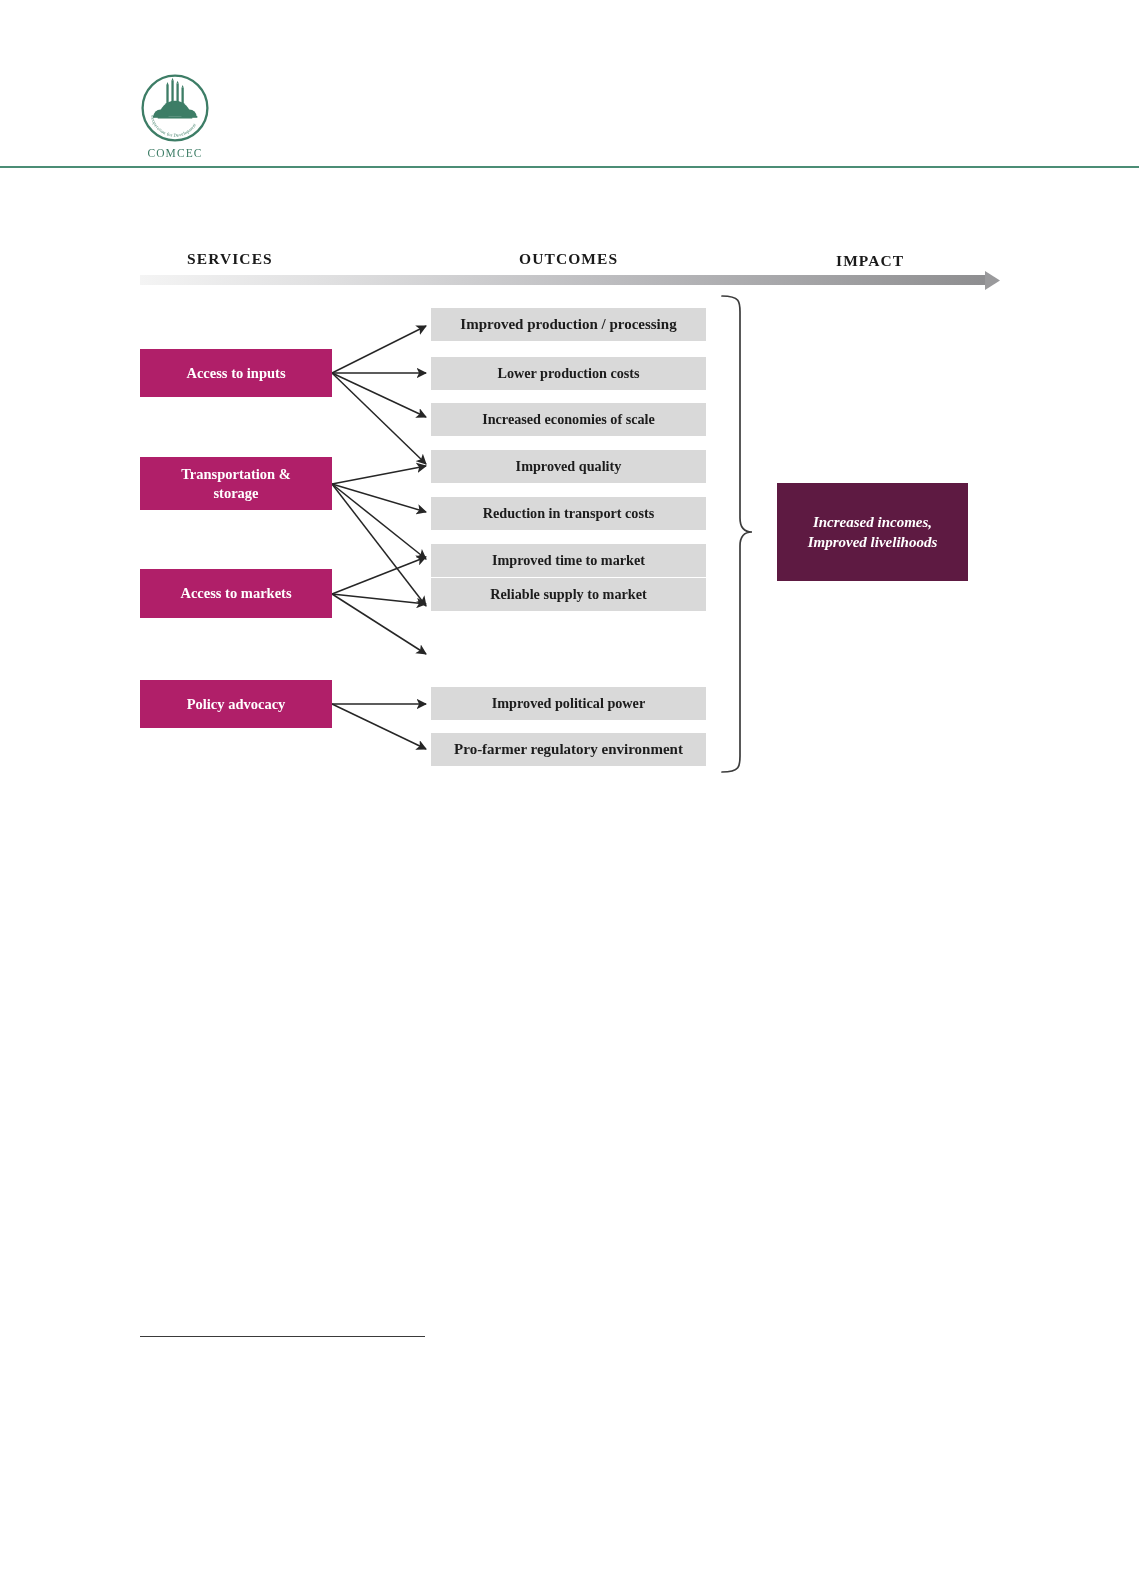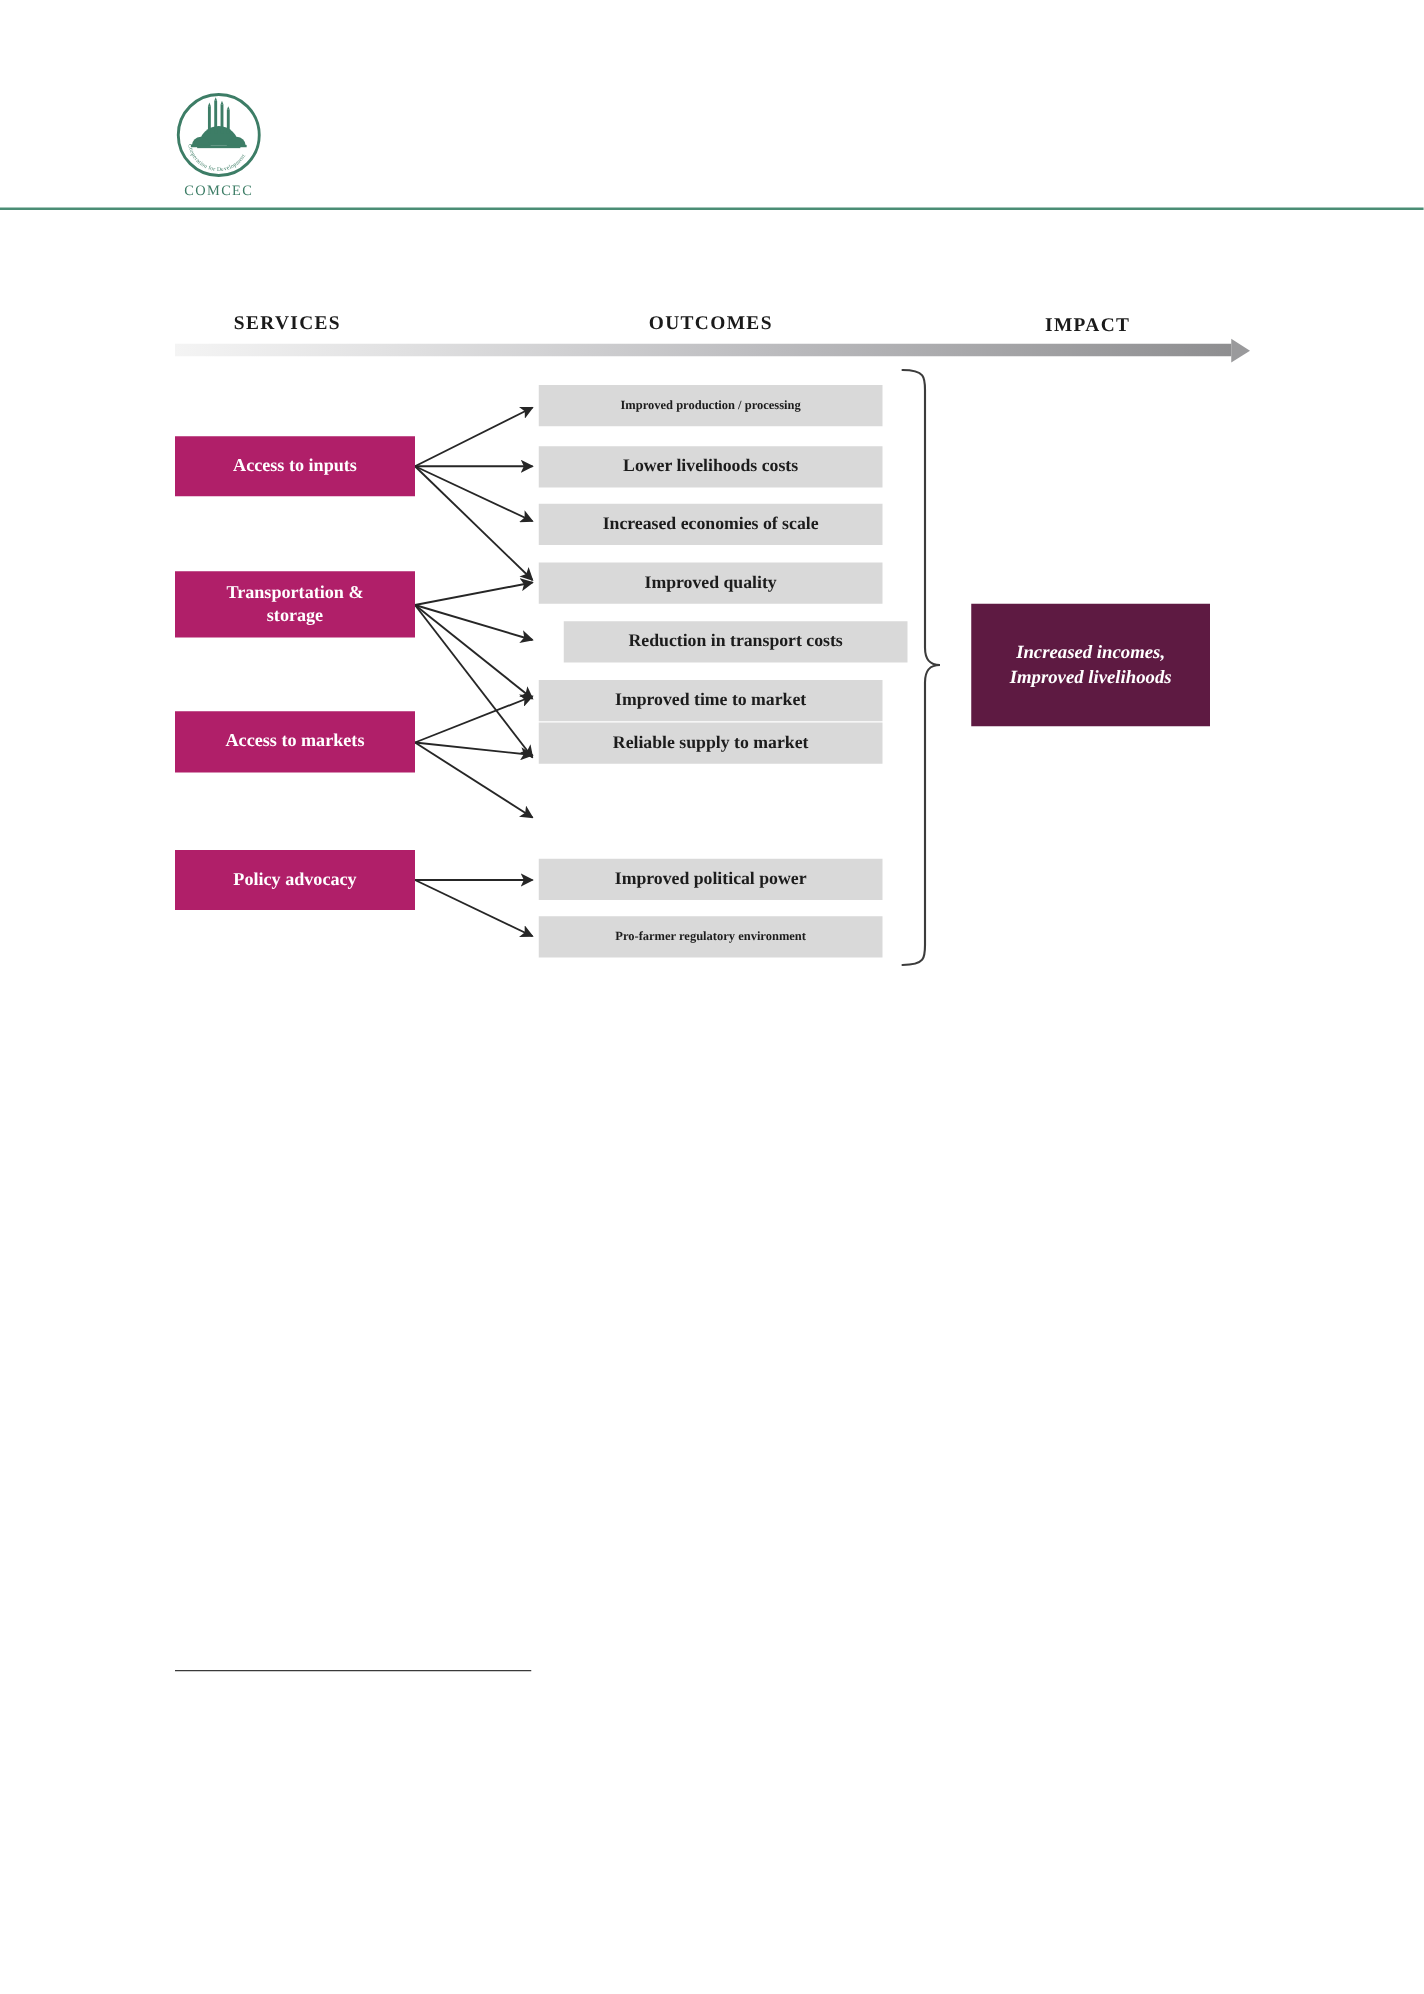--- a/index.html
+++ b/index.html
@@ -117,28 +117,28 @@
     justify-content: center;
     text-align: center;
     box-sizing: border-box;
     padding: 0 4px;
     white-space: nowrap;
   }
   #outcome-0 { top: 308px; }
   #outcome-1 { top: 357px; }
   #outcome-2 { top: 403px; }
   #outcome-3 { top: 450px; }
-  #outcome-4 { top: 497px; margin-left: 20px; }
+  #outcome-4 { top: 497px; }
   #outcome-5 { top: 544px; }
   #outcome-6 { top: 578px; }
   #outcome-7 { top: 639px; }
   #outcome-8 { top: 687px; }
   #outcome-9 { top: 733px; }
   #outcome-0 .outcome-label,
-  #outcome-9 .outcome-label { font-size: 10px; font-family: Liberation Serif, serif; }
+  #outcome-9 .outcome-label { font-size: 15px; font-family: Liberation Serif, serif; }
 
   #impact-box {
     position: absolute;
     left: 777px;
     top: 483px;
     width: 191px;
     height: 98px;
     background: #5e1a42;
     color: #ffffff;
     font-family: "Liberation Serif", serif;
@@ -266,21 +266,21 @@
     <span class="service-label">Access to markets</span>
   </div>
   <div class="service-box" id="service-3">
     <span class="service-label">Policy advocacy</span>
   </div>
 
   <div class="outcome-box" id="outcome-0">
     <span class="outcome-label">Improved production / processing</span>
   </div>
   <div class="outcome-box" id="outcome-1">
-    <span class="outcome-label">Lower livelihoods costs</span>
+    <span class="outcome-label">Lower production costs</span>
   </div>
   <div class="outcome-box" id="outcome-2">
     <span class="outcome-label">Increased economies of scale</span>
   </div>
   <div class="outcome-box" id="outcome-3">
     <span class="outcome-label">Improved quality</span>
   </div>
   <div class="outcome-box" id="outcome-4">
     <span class="outcome-label">Reduction in transport costs</span>
   </div>

